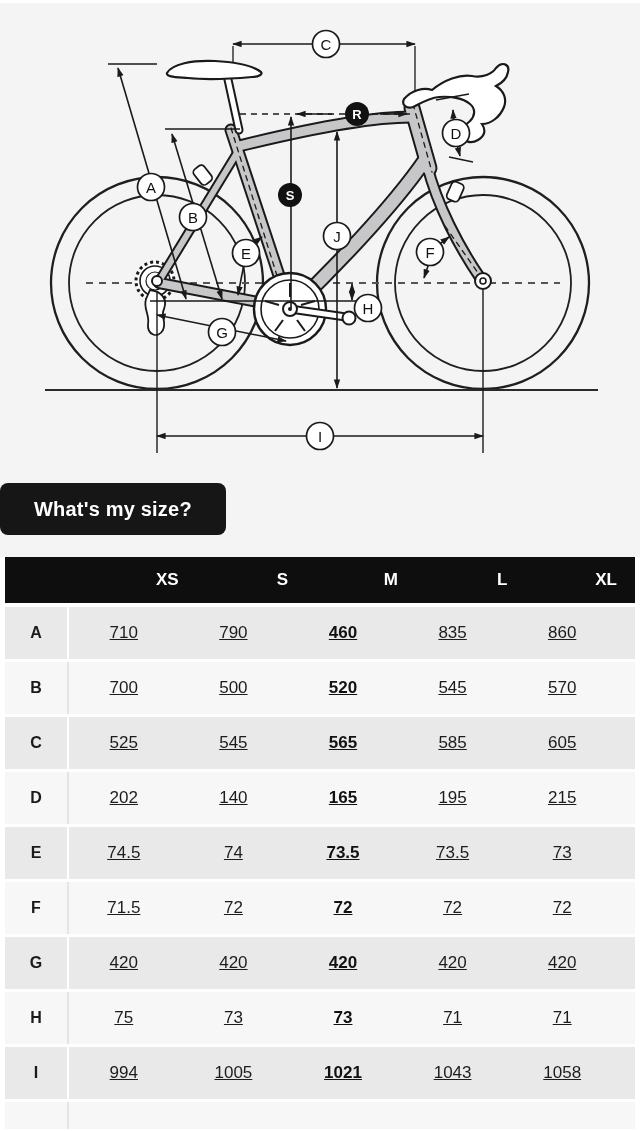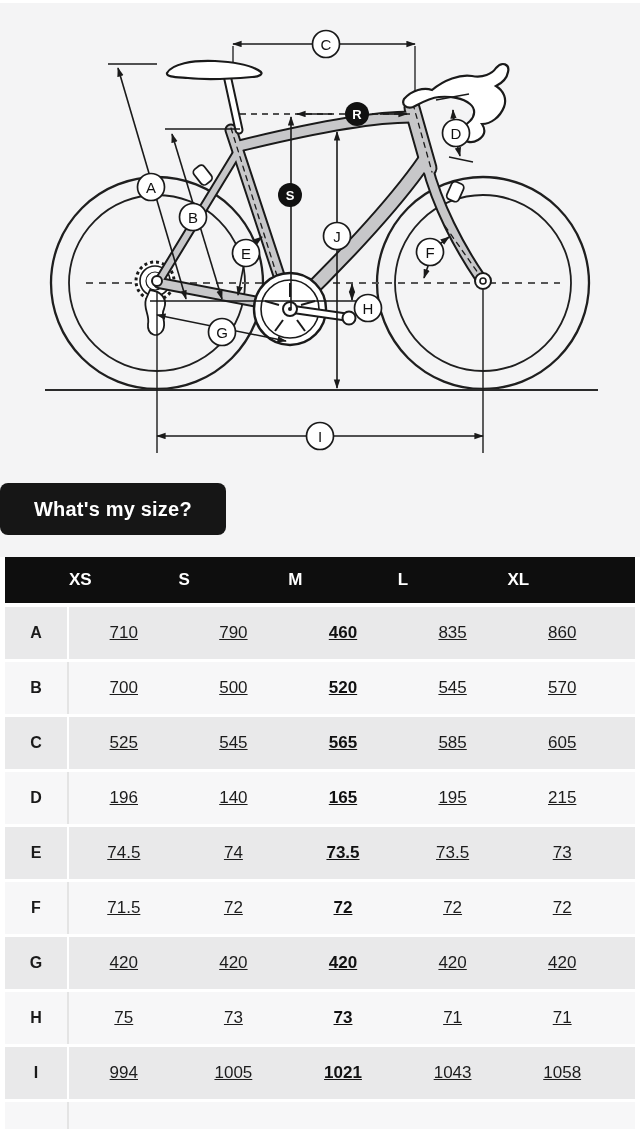--- a/index.html
+++ b/index.html
@@ -19,21 +19,21 @@
     background:var(--btn-bg);color:#fff;border:none;border-radius:8px;
     height:52px;padding:0 34px;font-size:20px;font-weight:700;
     font-family:"Liberation Sans","DejaVu Sans",sans-serif;cursor:pointer;letter-spacing:.2px;
   }
   .table-section{background:var(--white);padding:0 5px;}
   .thead{
     background:var(--hdr-bg);height:46px;display:grid;
     grid-template-columns:64px repeat(5,1fr);padding-right:18px;
     align-items:center;
   }
-  .tcol{color:#fff;font-size:17px;font-weight:700;text-align:left;}
+  .tcol{color:#fff;font-size:17px;font-weight:700;text-align:right;}
   .tbody .trow:first-child{margin-top:4px;}
   .trow{
     display:grid;grid-template-columns:62px 2px repeat(5,1fr);
     padding-right:18px;height:55px;align-items:center;
     border-bottom:3px solid var(--white);
   }
   .trow.gray{background:var(--row-gray);}
   .trow.light{background:var(--row-light);}
   .trow.gray .tsep{background:var(--white);height:100%;}
   .trow.light .tsep{background:#e4e4e4;height:100%;}
@@ -267,21 +267,21 @@
         <div class="tsep"></div>
         <div class="tval">525</div>
         <div class="tval">545</div>
         <div class="tval hl">565</div>
         <div class="tval">585</div>
         <div class="tval">605</div>
       </div>
       <div class="trow light">
         <div class="tlabel">D</div>
         <div class="tsep"></div>
-        <div class="tval">196</div>
+        <div class="tval">202</div>
         <div class="tval">140</div>
         <div class="tval hl">165</div>
         <div class="tval">195</div>
         <div class="tval">215</div>
       </div>
       <div class="trow gray">
         <div class="tlabel">E</div>
         <div class="tsep"></div>
         <div class="tval">74.5</div>
         <div class="tval">74</div>

